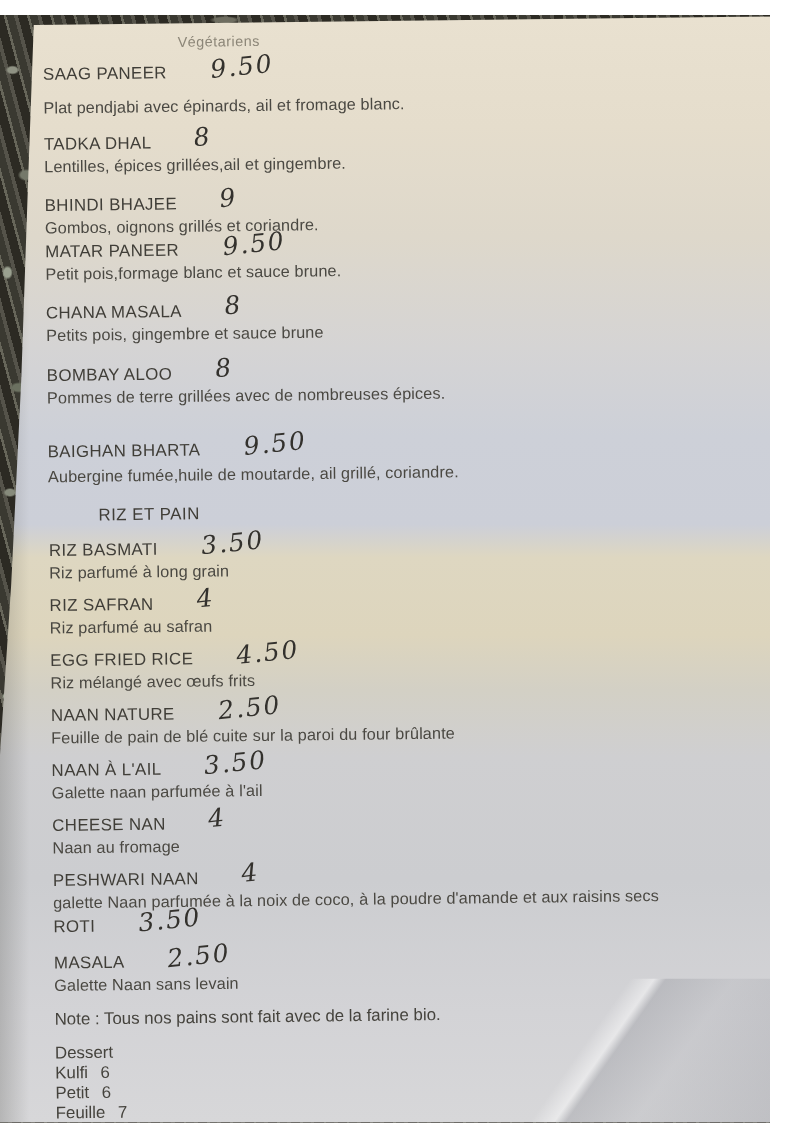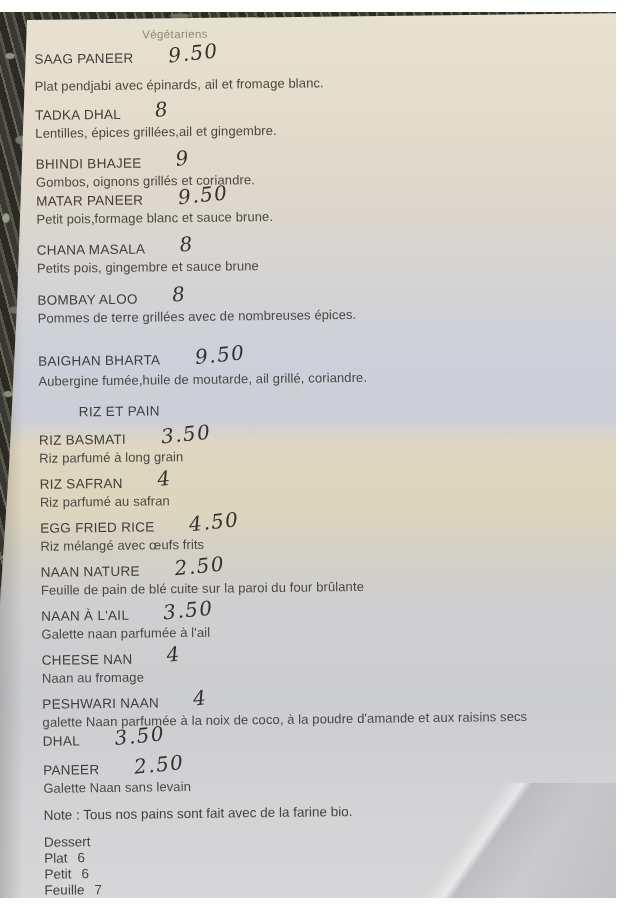--- a/index.html
+++ b/index.html
@@ -251,39 +251,39 @@
       <div class="item g0">
         <div class="nameline">
           <span class="iname">PESHWARI NAAN</span>
           <span class="price">4</span>
         </div>
         <div class="idesc">galette Naan parfumée à la noix de coco, à la poudre d'amande et aux raisins secs</div>
       </div>
 
       <div class="item g8">
         <div class="nameline">
-          <span class="iname">DHAL</span>
+          <span class="iname">ROTI</span>
           <span class="price">3.50</span>
         </div>
       </div>
 
       <div class="item g12">
         <div class="nameline">
-          <span class="iname">PANEER</span>
+          <span class="iname">MASALA</span>
           <span class="price">2.50</span>
         </div>
         <div class="idesc">Galette Naan sans levain</div>
       </div>
 
       <div class="note">Note : Tous nos pains sont fait avec de la farine bio.</div>
 
       <div class="dhdr">Dessert</div>
 
       <div class="drow">
-        <span>Plat</span><span class="dprice">6</span>
+        <span>Kulfi</span><span class="dprice">6</span>
       </div>
       <div class="drow">
         <span>Petit</span><span class="dprice">6</span>
       </div>
       <div class="drow">
         <span>Feuille</span><span class="dprice">7</span>
       </div>
       <div class="drow">
         <span>Cheese cake</span><span class="dprice">6</span>
       </div>

